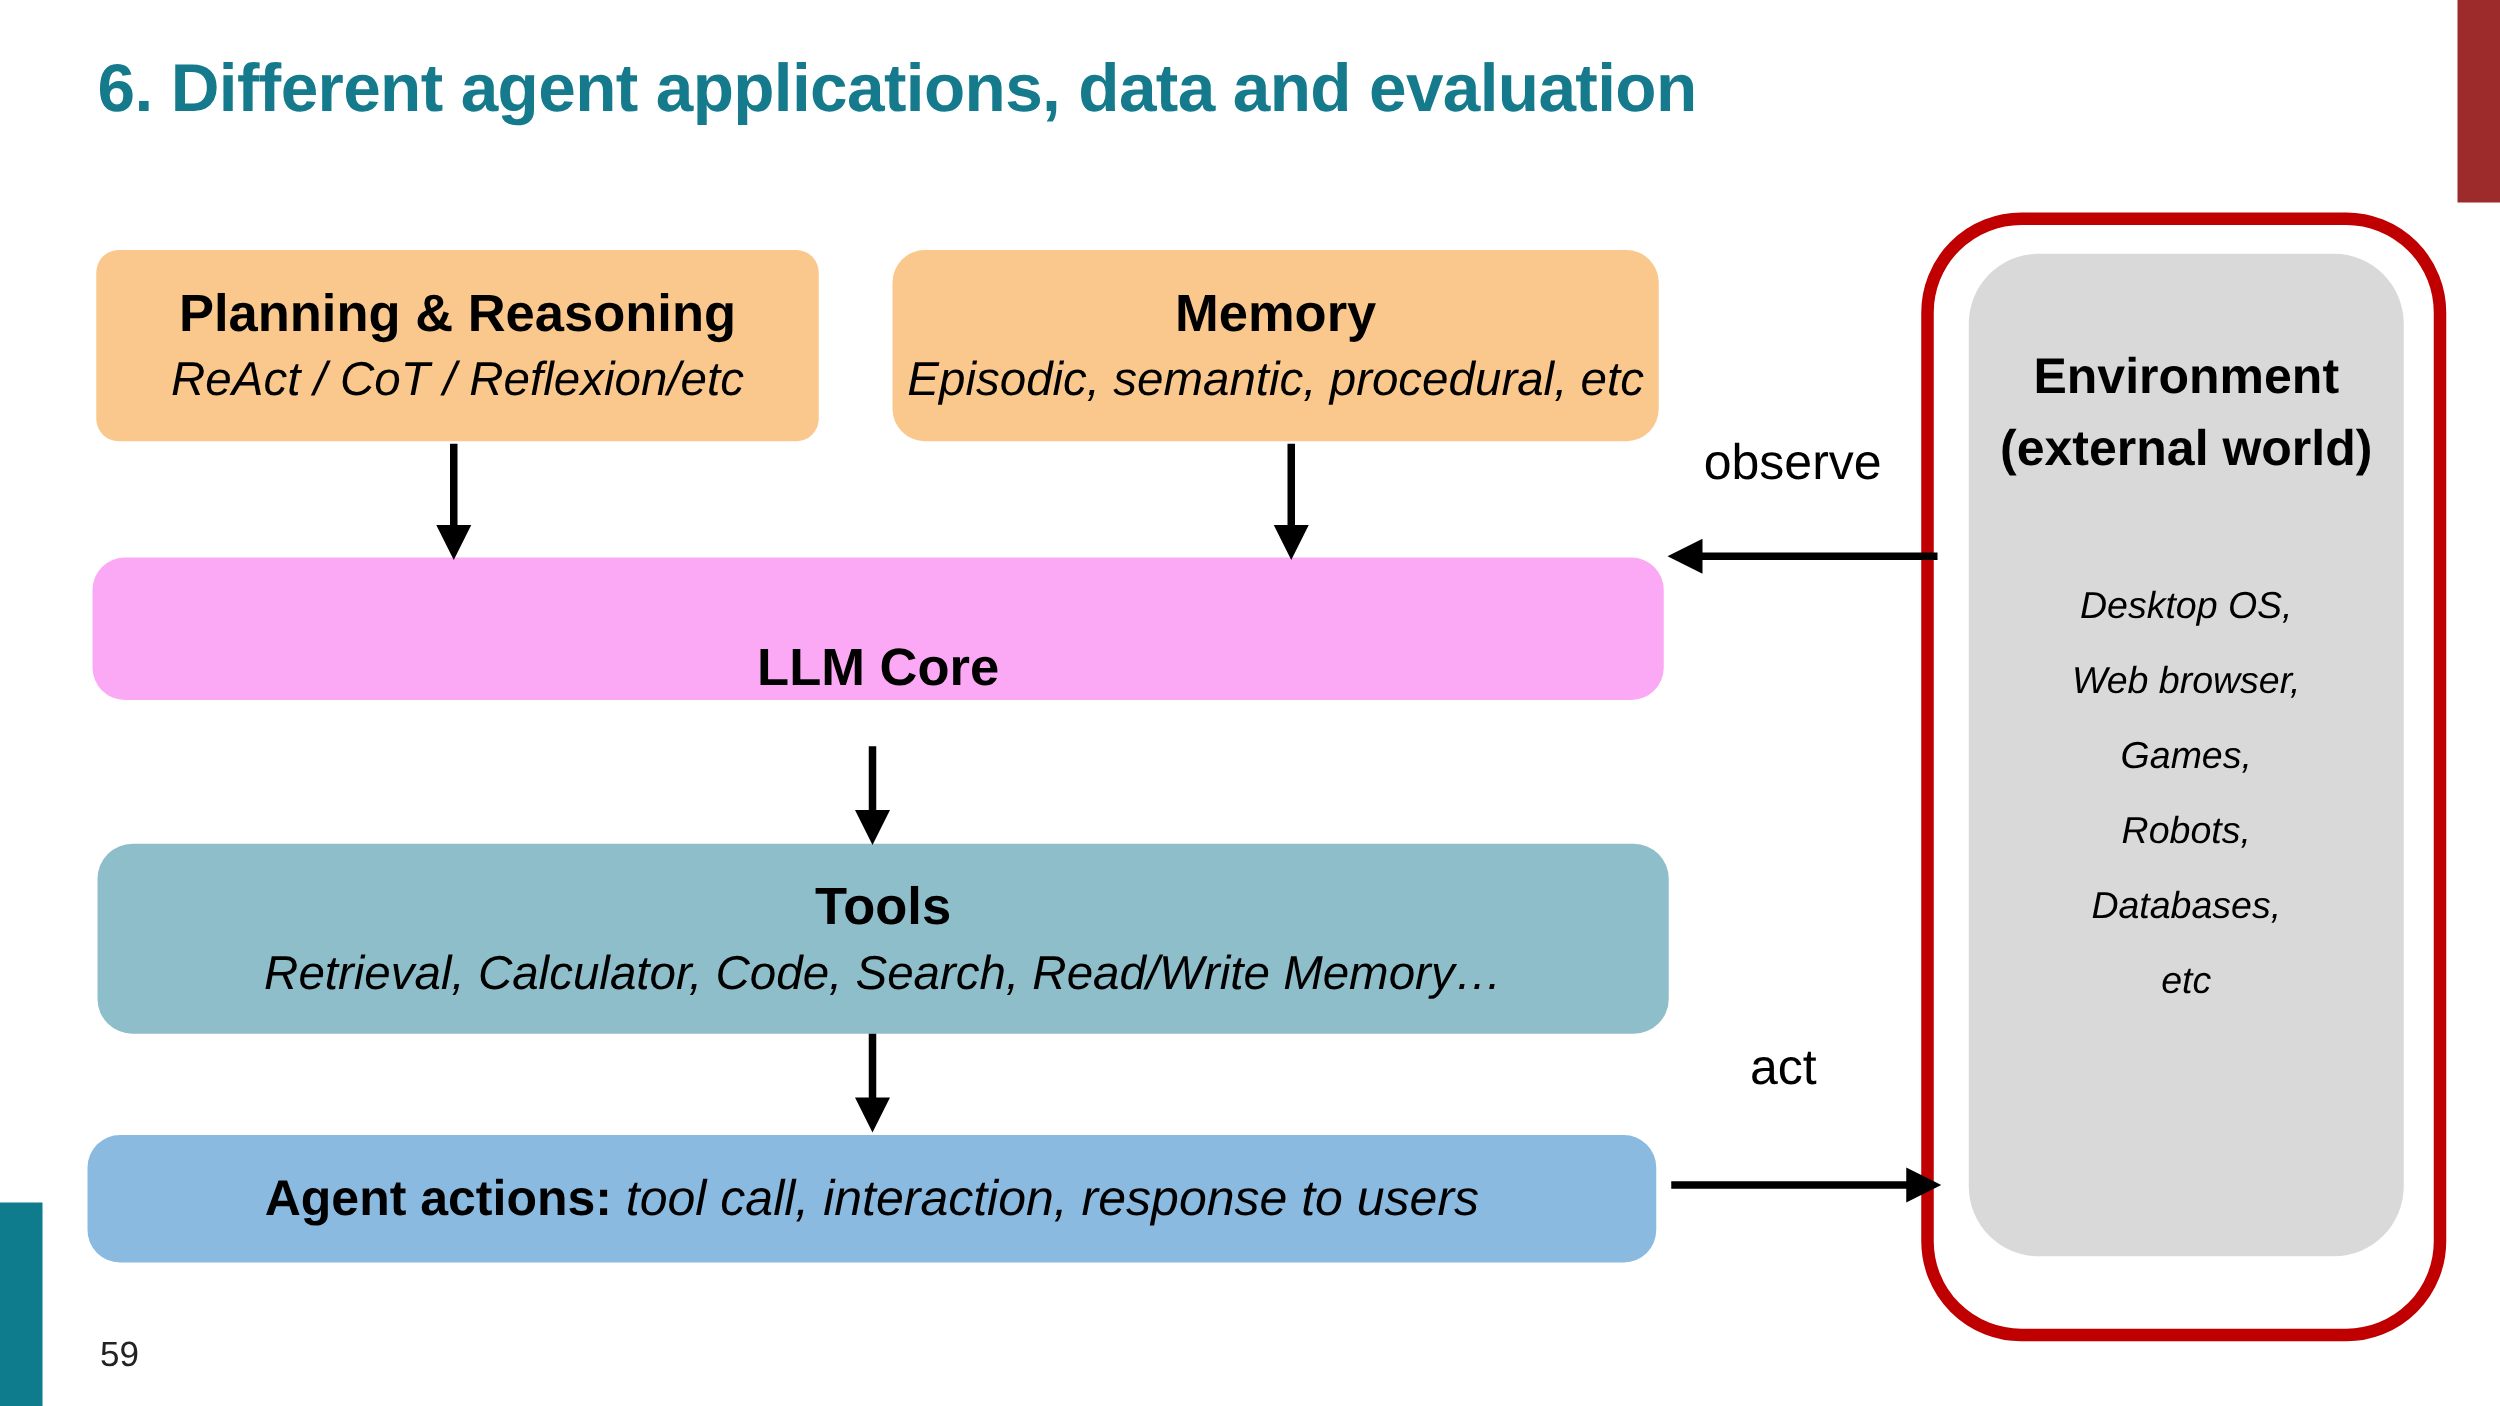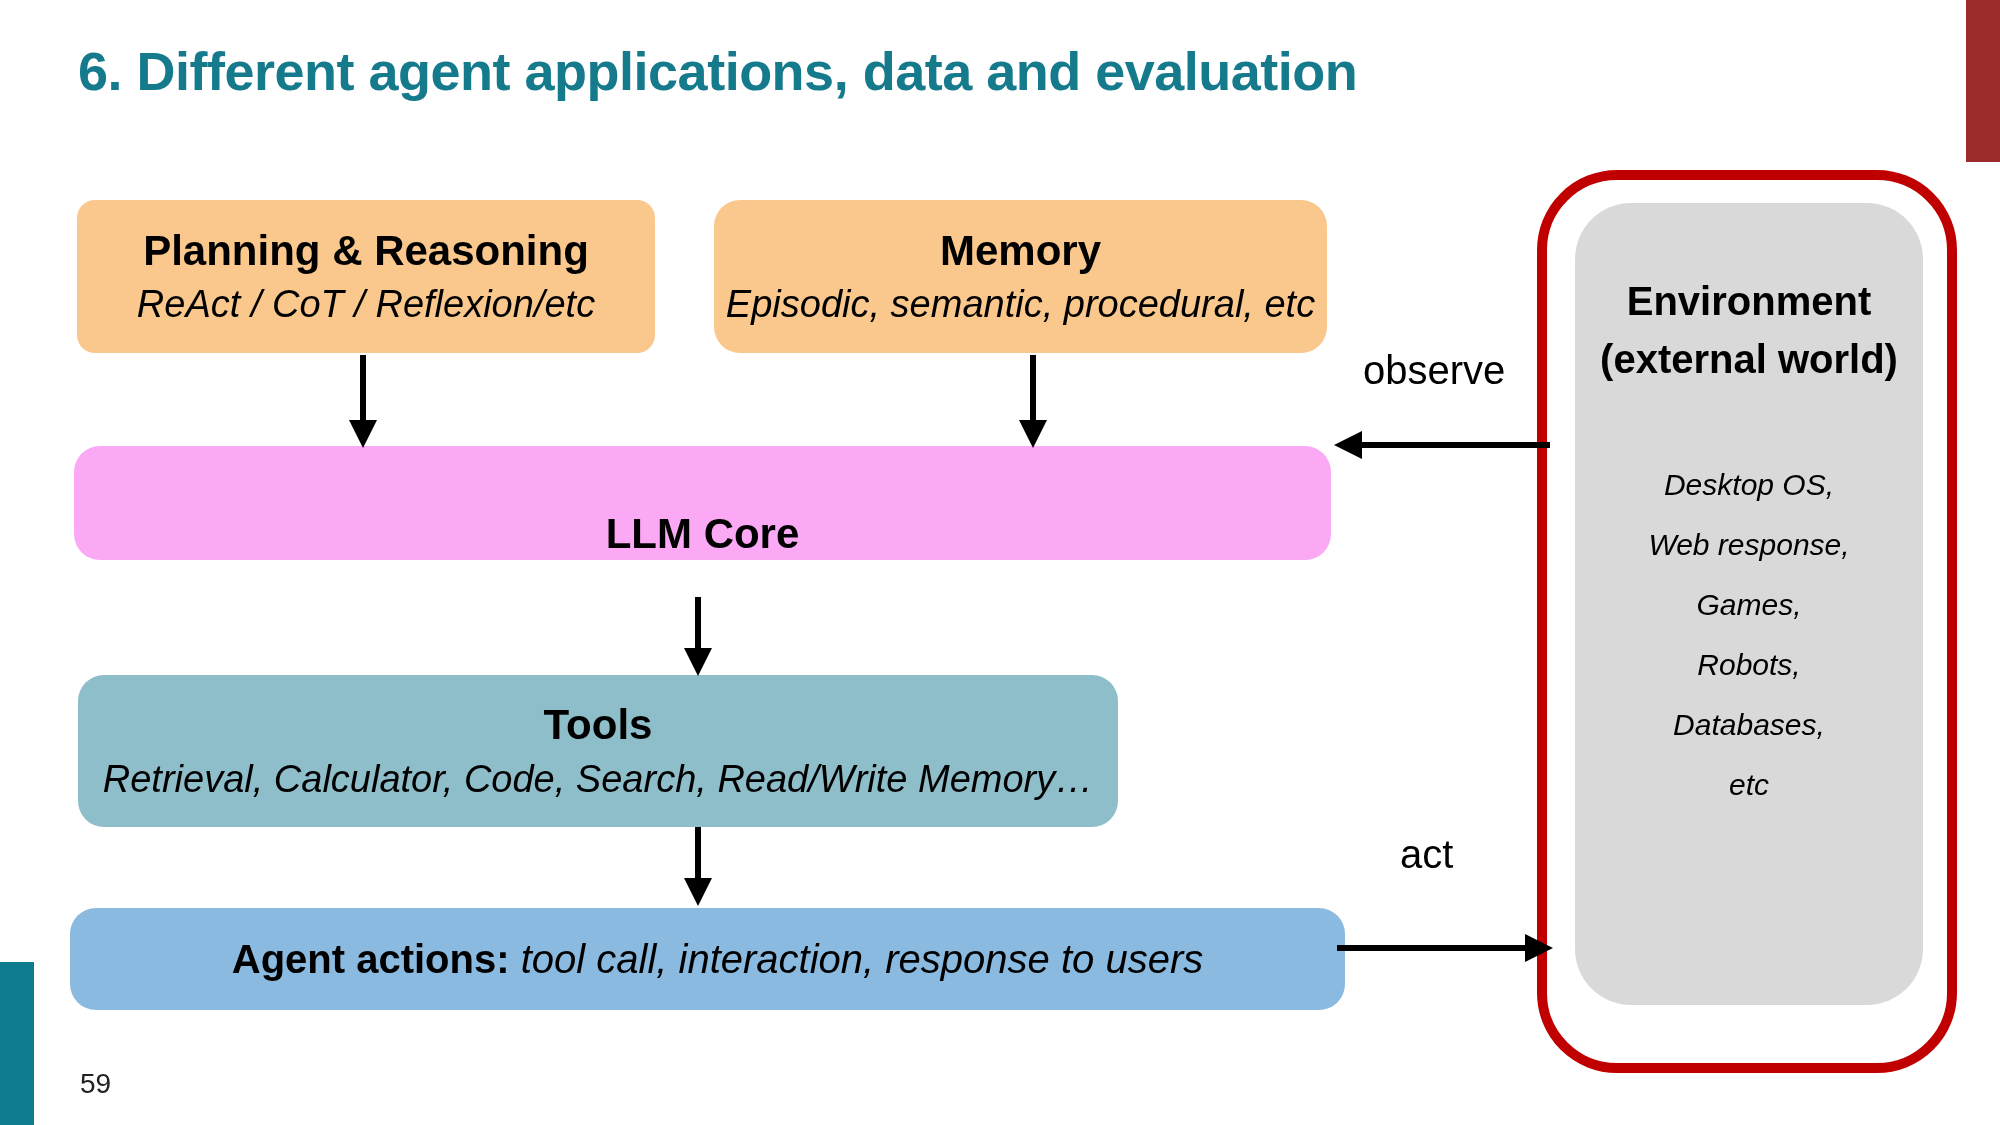--- a/index.html
+++ b/index.html
@@ -29,23 +29,23 @@
     display:flex;flex-direction:column;
     align-items:center;justify-content:center;
     text-align:center;
   }
   .node-title{font-size:42px;font-weight:700;line-height:1.25;}
   .node-sub{font-size:38px;font-style:italic;line-height:1.25;margin-top:4px;}
 
   .box-planning{left:77px;top:200px;width:578px;height:153px;background:#FAC88C;border-radius:18px;}
   .box-memory{left:714px;top:200px;width:613px;height:153px;background:#FAC88C;}
   .box-llm{left:74px;top:446px;width:1257px;height:114px;background:#FBA8F5;justify-content:flex-end;}
-  .box-tools{left:78px;top:675px;width:1040px;height:152px;background:#8DBECA;}
+  .box-tools{left:78px;top:675px;width:1257px;height:152px;background:#8DBECA;border-radius:28px;}
   .box-agent{left:70px;top:908px;width:1255px;height:102px;background:#8ABAE0;border-radius:26px;
-    display:flex;align-items:center;justify-content:center;text-align:center;padding-left:20px;}
+    display:flex;align-items:center;justify-content:center;text-align:center;}
   .agent-line{font-size:40px;}
   .agent-line .b{font-weight:700;}
   .agent-line .i{font-style:italic;}
 
   
   .env-outer{
     left:1537px;top:170px;width:400px;height:883px;
     border:10px solid #C00000;border-radius:80px;
     background:transparent;
   }
@@ -107,21 +107,21 @@
   </div>
 
   <div class="abs env-outer"></div>
   <div class="abs env-inner"></div>
   <div class="abs env-title">
     <div>Environment</div>
     <div>(external world)</div>
   </div>
   <div class="abs env-items">
     <div>Desktop OS,</div>
-    <div>Web response,</div>
+    <div>Web browser,</div>
     <div>Games,</div>
     <div>Robots,</div>
     <div>Databases,</div>
     <div>etc</div>
   </div>
 
   <div>
     <div class="abs shaft-v" style="left:360px;top:355px;height:68px;"></div>
     <div class="abs head-down" style="left:349px;top:420px;"></div>
   </div>

